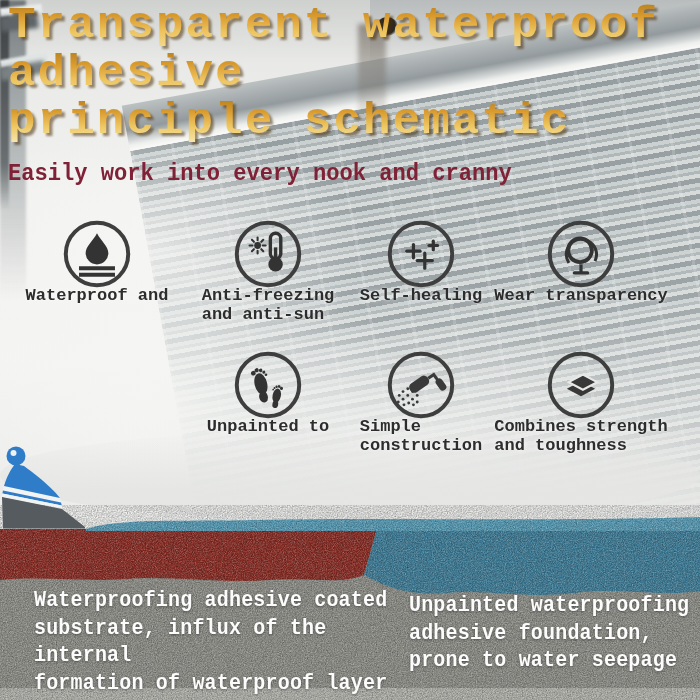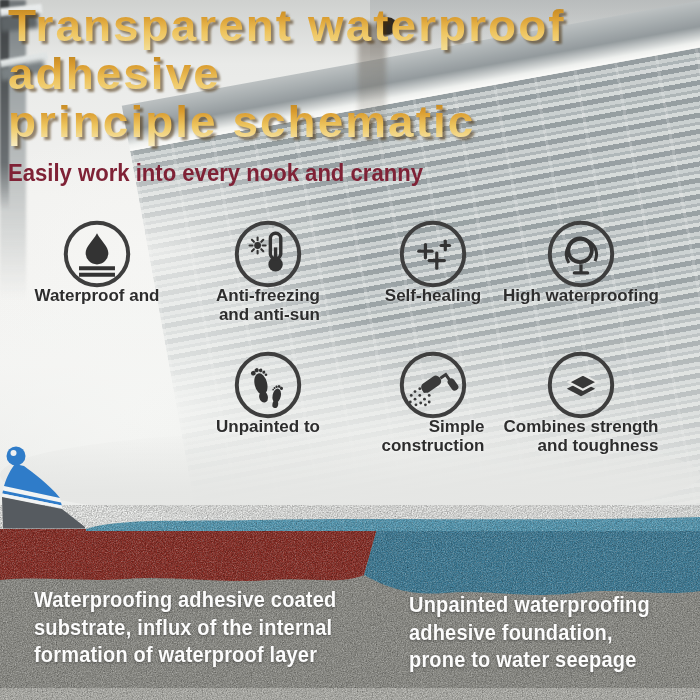--- a/index.html
+++ b/index.html
@@ -1,17 +1,17 @@
 <!DOCTYPE html>
 <html><head>
 <meta charset="utf-8">
 <style>
   html,body{margin:0;padding:0;background:#ffffff}
   .stage{position:relative;width:700px;height:700px;overflow:hidden;
-         font-family:Liberation Sans, sans-serif;background:#eef0ee}
+         font-family:Liberation Mono, monospace;background:#eef0ee}
   .abs{position:absolute}
 
   
   .bg-base{left:0;top:0;width:700px;height:700px;
     background:linear-gradient(180deg,#cfd1cf 0%,#e9eae8 9%,#f2f2f0 28%,
                #f4f4f2 52%,#ebecea 68%,#e4e5e3 84%,#e7e8e6 100%);}
   .tr-shade{left:370px;top:0;width:330px;height:70px;
     background:linear-gradient(180deg,rgba(158,163,166,.45),rgba(158,163,166,0));}
   .curb{left:130px;top:105px;width:840px;height:46px;transform:rotate(-10.3deg);
     transform-origin:0 100%;
@@ -57,26 +57,26 @@
     background:linear-gradient(180deg,#b67f1e 0%,#d99b2e 30%,#eec45e 62%,#f3dd95 100%);
     -webkit-background-clip:text;background-clip:text;-webkit-text-fill-color:transparent;}
   .title .ln3{background:linear-gradient(180deg,#b67f1e 0%,#d99b2e 28%,#efc863 60%,#f8ecc0 100%);
     -webkit-background-clip:text;background-clip:text;}
 
   .subtitle{left:8px;top:160px;font-size:23.5px;font-weight:700;color:#7f2236;
     transform:scaleX(.94);transform-origin:0 0;white-space:nowrap;}
 
   
   .feat{position:absolute;width:164px;display:flex;flex-direction:column;
-    align-items:center;text-align:right;color:#2d2d2d}
+    align-items:center;text-align:left;color:#2d2d2d}
   .feat svg{width:70px;height:70px;display:block}
   .feat .lbl{margin-top:-2px;font-size:17px;font-weight:700;line-height:18.5px;
     text-shadow:0 0 5px rgba(255,255,255,.75),0 0 2px rgba(255,255,255,.5);}
   .r1{top:219px}.r2{top:350px}
-  .c1{left:15px}.c2{left:186px}.c3{left:351px}.c4{left:494px;width:174px}
+  .c1{left:15px}.c2{left:186px}.c3{left:339px}.c4{left:494px;width:174px}
   .ic *{vector-effect:none}
 
   
   .strip{left:0;top:505px}
   .brush{left:0;top:425px;z-index:5}
   .cap{position:absolute;color:#fcfcfc;font-weight:700;font-size:21.5px;
     line-height:27.5px;letter-spacing:.2px;transform:scaleX(.93);
     transform-origin:0 50%;text-shadow:0 1px 3px rgba(0,0,0,.42);z-index:6}
   .cap-left{left:34px;top:587px;width:392px}
   .cap-right{left:409px;top:592px;width:310px}
@@ -167,21 +167,21 @@
 
   <div class="feat r1 c4">
     <svg class="ic" viewBox="-37 -37 74 74">
       <circle r="33" fill="none" stroke="#3e3e3e" stroke-width="4.2"></circle>
       <circle cx="-1" cy="-4" r="12.5" fill="none" stroke="#333" stroke-width="4"></circle>
       <path d="M -12.8,9.5 A 16 16 0 1 1 14.8,7.5" fill="none" stroke="#333" stroke-width="3.2"></path>
       <line x1="0" y1="11" x2="0" y2="19.5" stroke="#333" stroke-width="3.4"></line>
       <line x1="-7" y1="20" x2="7" y2="20" stroke="#333" stroke-width="3.4" stroke-linecap="round"></line>
     </svg>
     <div class="lbl">
-      <div>High waterproofing</div>
+      <div>Wear transparency</div>
         <div></div>
     </div>
   </div>
 
 
   <div class="feat r2 c2">
     <svg class="ic" viewBox="-37 -37 74 74">
       <circle r="33" fill="none" stroke="#3e3e3e" stroke-width="4.2"></circle>
       <g fill="#333" transform="translate(-8,-3) rotate(-14)">
         <ellipse cx="0" cy="2" rx="6.6" ry="11.5"></ellipse>

